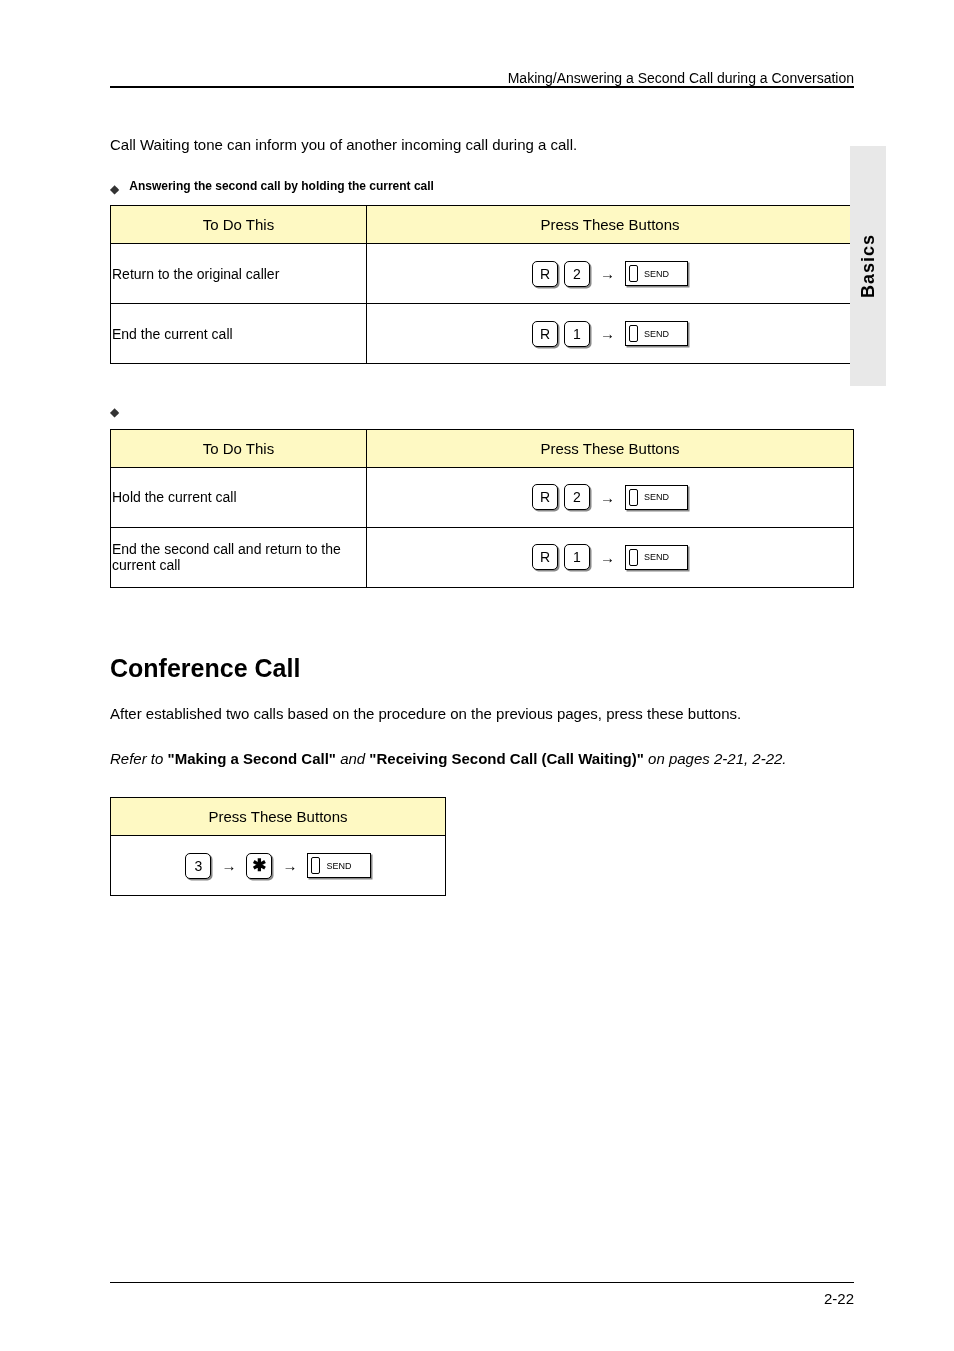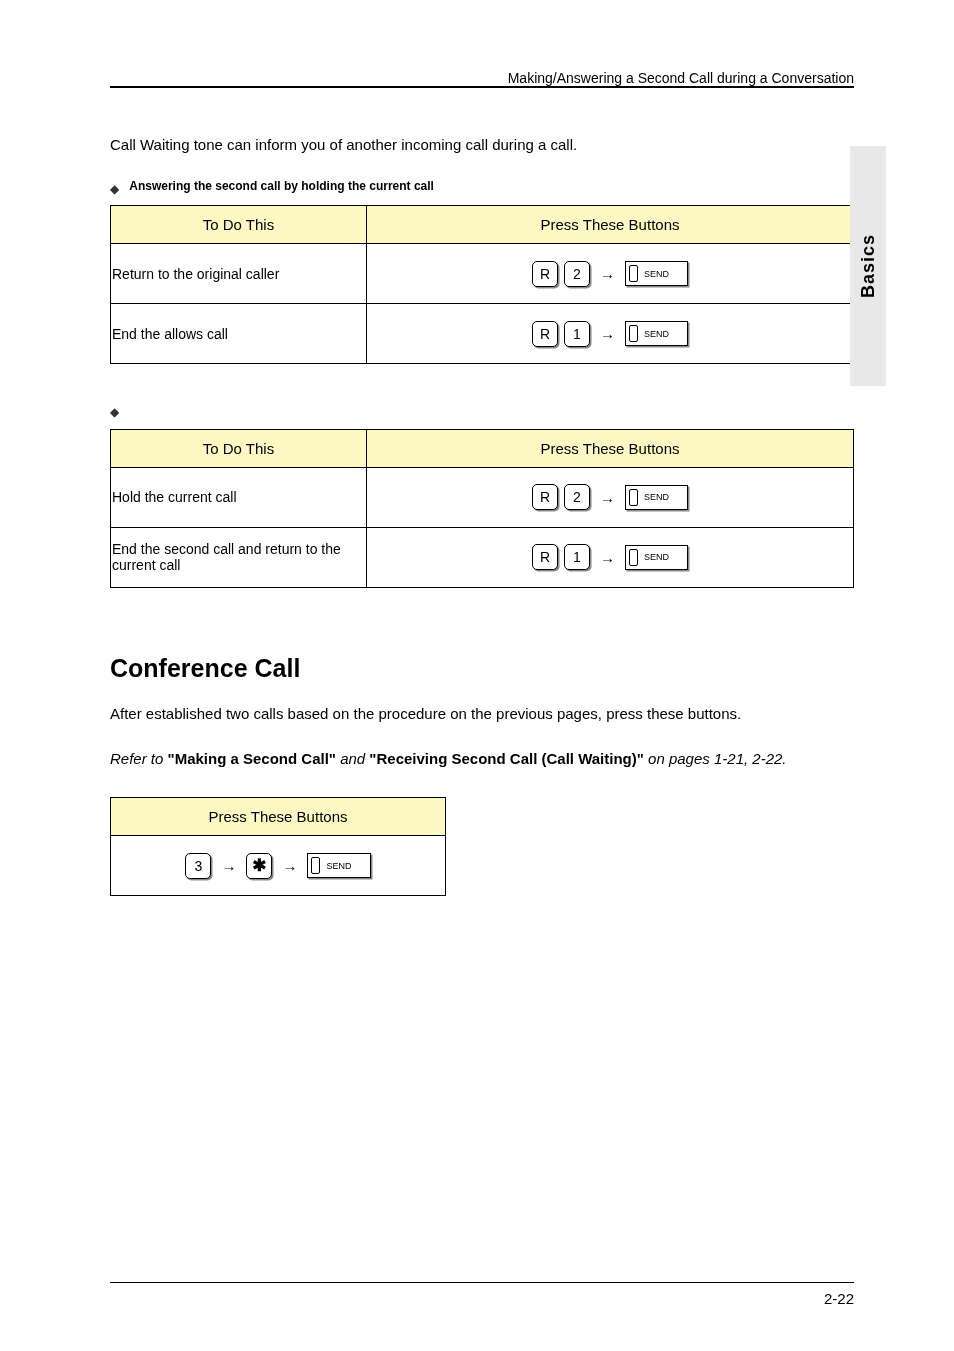--- a/index.html
+++ b/index.html
@@ -193,21 +193,21 @@
         <td>
           <span class="keyseq">
             <span class="keycap">R</span>
             <span class="keycap">2</span>
             <span class="arrow">→</span>
             <span class="keycap long">SEND</span>
           </span>
         </td>
       </tr>
       <tr>
-        <td class="left">End the allows call</td>
+        <td class="left">End the current call</td>
         <td>
           <span class="keyseq">
             <span class="keycap">R</span>
             <span class="keycap">1</span>
             <span class="arrow">→</span>
             <span class="keycap long">SEND</span>
           </span>
         </td>
       </tr>
     </tbody>
@@ -253,21 +253,21 @@
   <div class="section-gap"></div>
 
   <h2>Conference Call</h2>
   <p class="body">After established two calls based on the procedure on the previous pages, press these buttons.</p>
   <p class="ref">
     <span>Refer to</span>
     <span class="bold">"Making a Second Call"</span>
     <span>and</span>
     <span class="bold">"Receiving Second Call (Call Waiting)"</span>
     <span>on</span>
-    <span>pages 1-21, 2-22.</span>
+    <span>pages 2-21, 2-22.</span>
   </p>
 
   <table class="func narrow">
     <thead>
       <tr>
         <th>Press These Buttons</th>
       </tr>
     </thead>
     <tbody>
       <tr>

